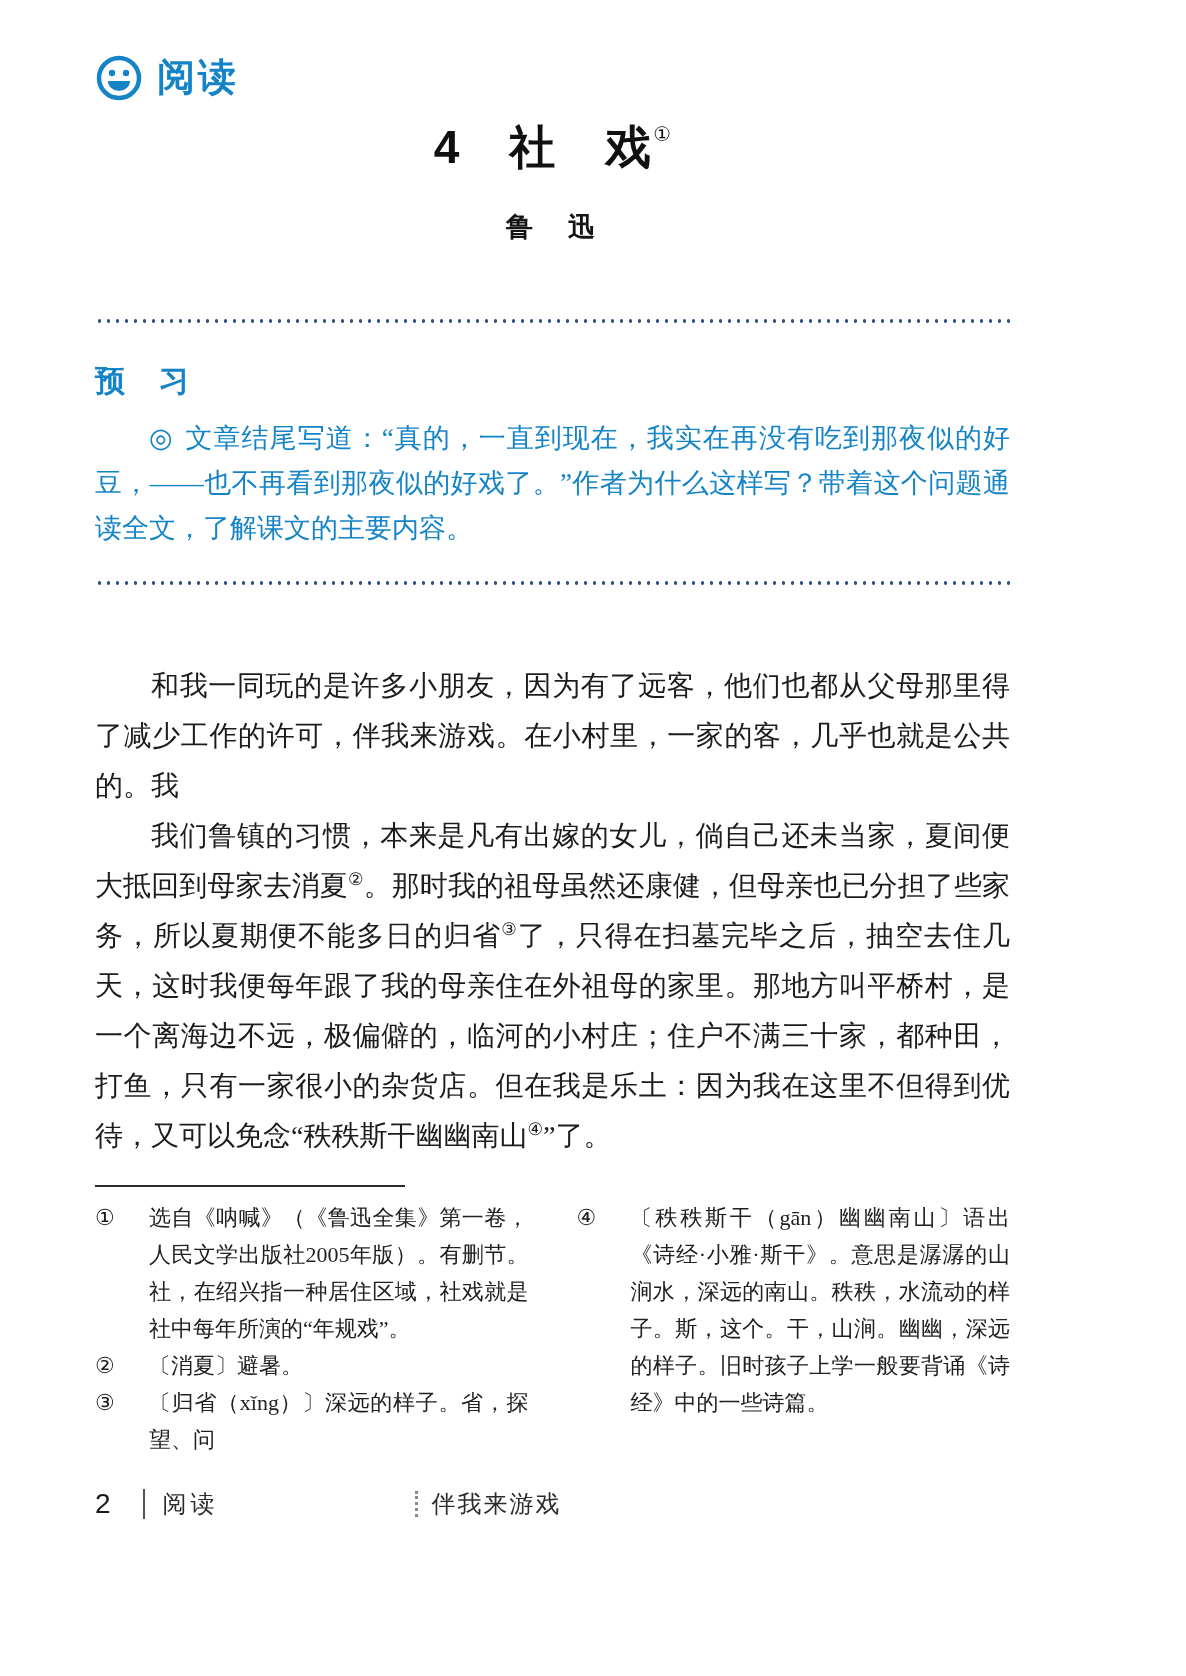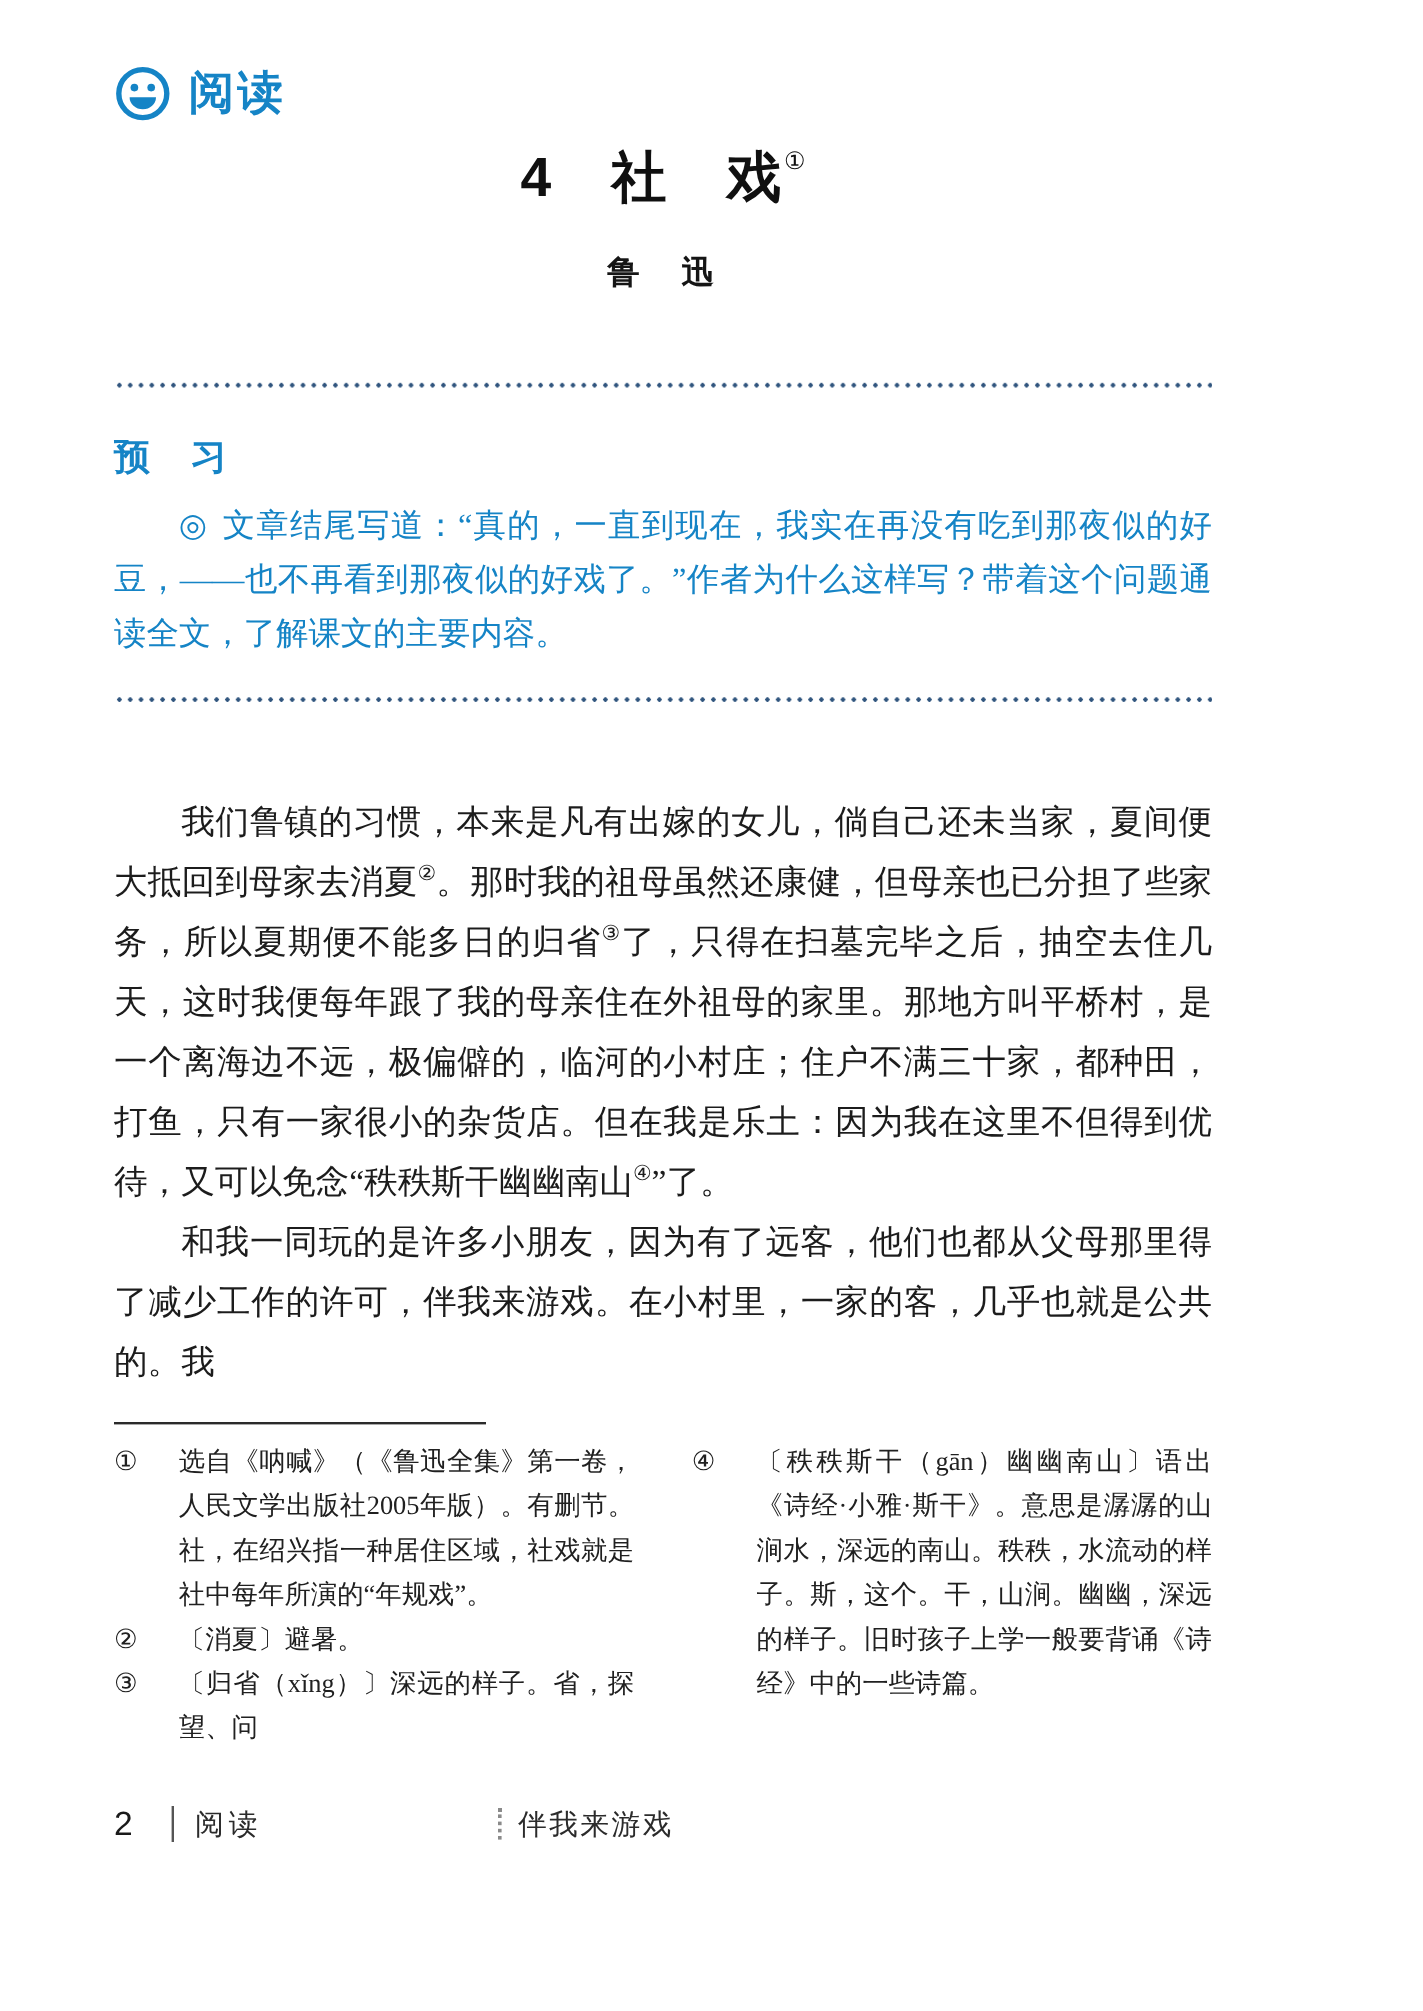--- a/index.html
+++ b/index.html
@@ -7,21 +7,21 @@
   html, body { background: #ffffff; }
   body { width: 1186px; }
 
   .page {
     position: relative;
     width: 1186px;
     height: 1676px;
     background: #ffffff;
     font-family: "Liberation Serif", "DejaVu Serif", serif;
     color: var(--ink);
-    padding: 52px 176px 0 95px;
+    padding: 52px 176px 16px 95px;
     display: flex;
     flex-direction: column;
     overflow: hidden;
   }
 
   
   .brand { display: flex; align-items: center; gap: 14px; }
   .brand-icon svg { display: block; width: 48px; height: 48px; }
   .brand-label {
     font-family: "Liberation Sans", "DejaVu Sans", sans-serif;
@@ -113,22 +113,22 @@
   <div class="dotted-rule rule-top"></div>
 
   <section class="preview">
     <h2 class="preview-heading">预　习</h2>
     <p class="preview-item"><span class="preview-bullet">◎</span><span>文章结尾写道：“真的，一直到现在，我实在再没有吃到那夜似的好豆，——也不再看到那夜似的好戏了。”作者为什么这样写？带着这个问题通读全文，了解课文的主要内容。</span></p>
   </section>
 
   <div class="dotted-rule rule-bottom"></div>
 
   <section class="body-text">
+    <p class="body-para">和我一同玩的是许多小朋友，因为有了远客，他们也都从父母那里得了减少工作的许可，伴我来游戏。在小村里，一家的客，几乎也就是公共的。我</p>
     <p class="body-para">我们鲁镇的习惯，本来是凡有出嫁的女儿，倘自己还未当家，夏间便大抵回到母家去消夏<sup class="fn-ref">②</sup>。那时我的祖母虽然还康健，但母亲也已分担了些家务，所以夏期便不能多日的归省<sup class="fn-ref">③</sup>了，只得在扫墓完毕之后，抽空去住几天，这时我便每年跟了我的母亲住在外祖母的家里。那地方叫平桥村，是一个离海边不远，极偏僻的，临河的小村庄；住户不满三十家，都种田，打鱼，只有一家很小的杂货店。但在我是乐土：因为我在这里不但得到优待，又可以免念“秩秩斯干幽幽南山<sup class="fn-ref">④</sup>”了。</p>
-    <p class="body-para">和我一同玩的是许多小朋友，因为有了远客，他们也都从父母那里得了减少工作的许可，伴我来游戏。在小村里，一家的客，几乎也就是公共的。我</p>
   </section>
 
   <section class="footnotes">
     <div class="fn-rule"></div>
     <div class="fn-cols">
       <div class="fn-col">
         <div class="fn-item">
           <span class="fn-marker">①</span>
           <span class="fn-text">选自《呐喊》（《鲁迅全集》第一卷，人民文学出版社2005年版）。有删节。社，在绍兴指一种居住区域，社戏就是社中每年所演的“年规戏”。</span>
         </div>

